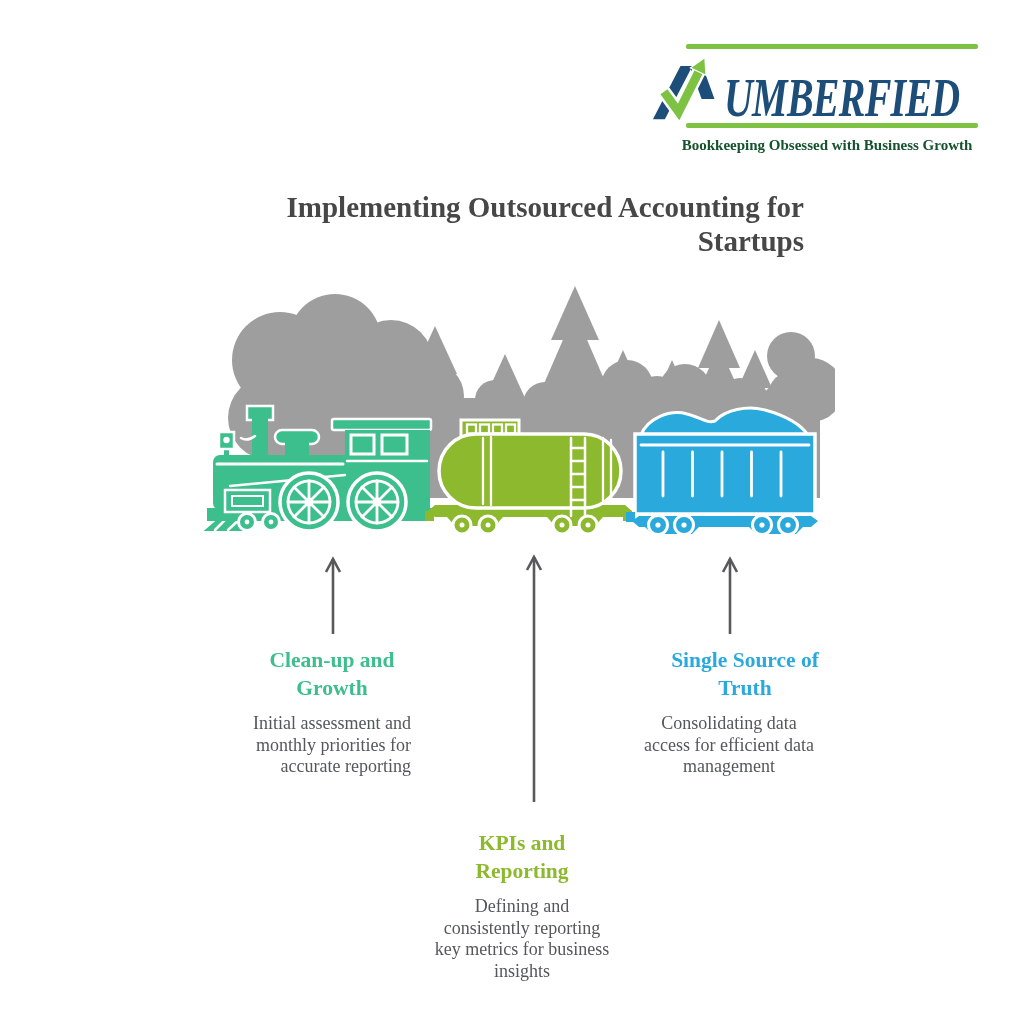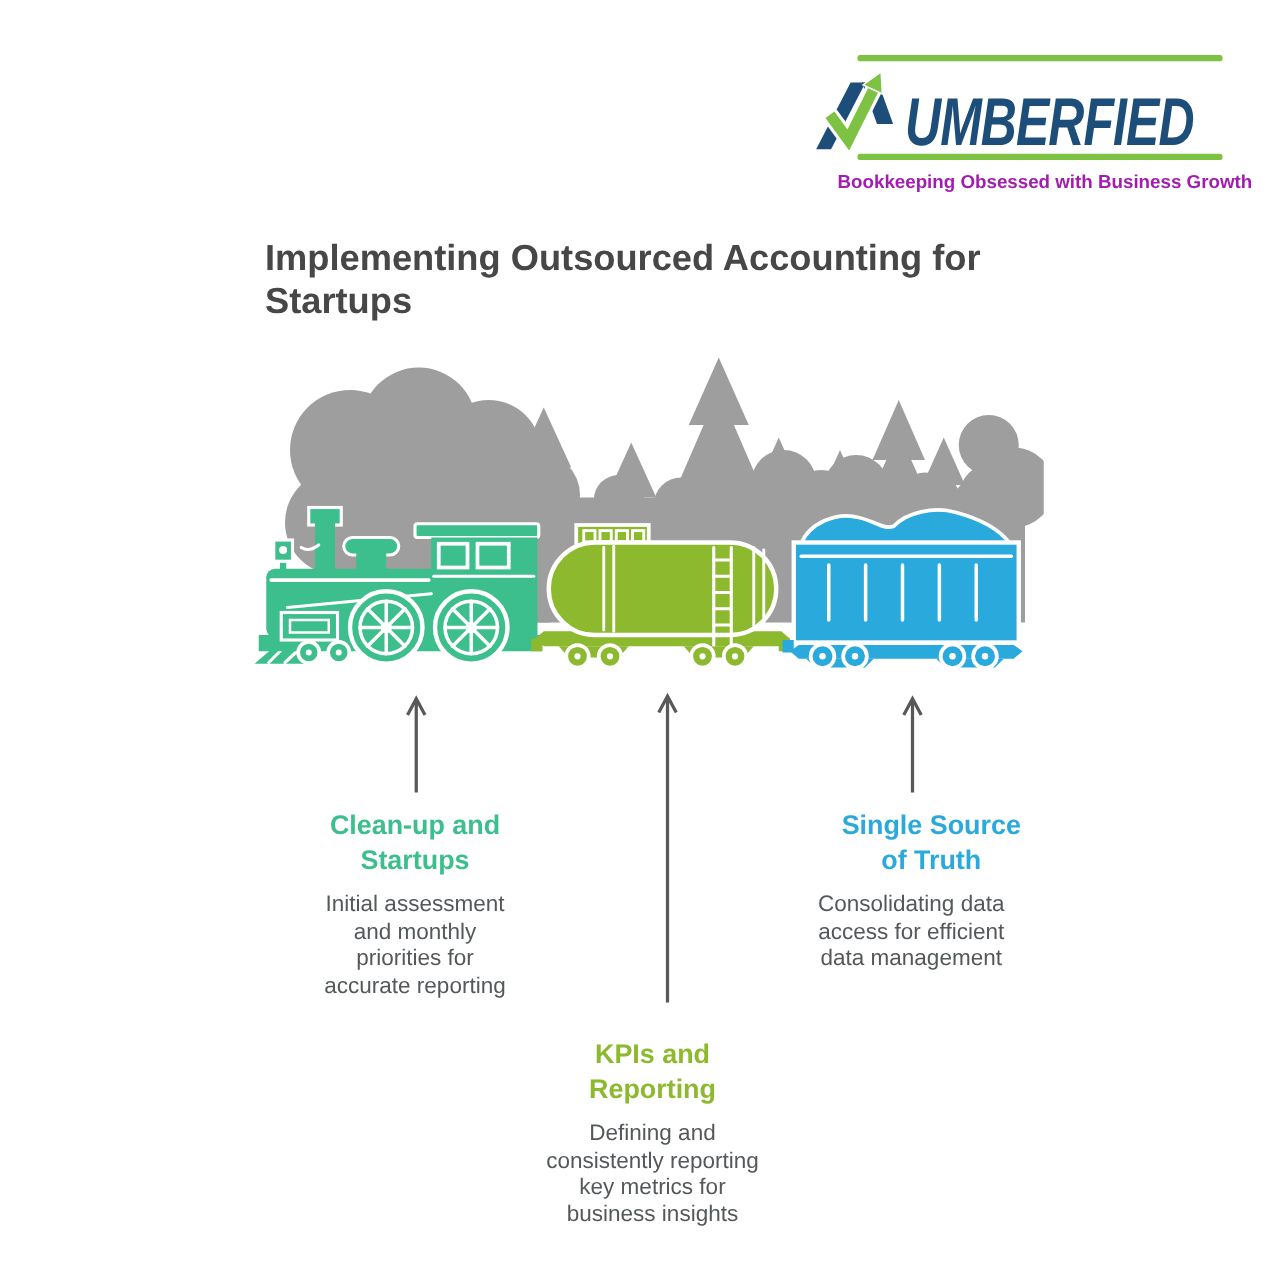--- a/index.html
+++ b/index.html
@@ -3,56 +3,56 @@
 <meta charset="utf-8">
 <style>
   :root{
     --navy:#1d4e79; --logo-green:#7dc242; --emerald:#3cbe8d; --lime:#8db92e;
     --blue:#2aa9dd; --forest-gray:#9e9e9e; --title-gray:#474747;
     --body-gray:#54585a; --arrow-gray:#58595b;
   }
   *{margin:0;padding:0;box-sizing:border-box;}
   html,body{background:#fff;}
   .page{position:relative;width:1024px;height:992px;background:#ffffff;overflow:hidden;
-        font-family:Liberation Sans, sans-serif;}
+        font-family:Liberation Serif, serif;}
 
   
   .logo{position:absolute;left:648px;top:44px;width:336px;}
   .logo .rule{height:5px;background:var(--logo-green);border-radius:2px;margin-left:38px;width:292px;}
   .brand-row{display:flex;align-items:flex-end;height:72px;margin-top:2px;}
   .nglyph{width:76px;height:68px;flex:0 0 auto;}
   .brand{font-style:italic;font-weight:bold;font-size:54px;line-height:50px;
          letter-spacing:-1px;color:var(--navy);transform:scaleX(0.74);
          transform-origin:left bottom;white-space:nowrap;}
   .tagline{margin-top:9px;width:336px;padding-left:22px;text-align:center;
-           font-size:15px;font-weight:bold;color:#a21caf;white-space:nowrap;}
-
-  
-  .title{position:absolute;left:212px;top:190px;width:592px;text-align:left;
+           font-size:15px;font-weight:bold;color:#14532d;white-space:nowrap;}
+
+  
+  .title{position:absolute;left:212px;top:190px;width:592px;text-align:right;
          font-size:29px;font-weight:bold;line-height:34px;color:var(--title-gray);}
 
   
   .train{position:absolute;left:195px;top:268px;}
   .forest{fill:var(--forest-gray);}
   .loco-fill{fill:var(--emerald);}
   .tank-fill{fill:var(--lime);}
   .wagon-fill{fill:var(--blue);}
   .wline{stroke:#fff;fill:none;stroke-linecap:round;}
 
   
   .arrow{position:absolute;}
   .arrow polyline, .arrow line{stroke:var(--arrow-gray);stroke-width:2.6;fill:none;}
 
   
   .step{position:absolute;text-align:center;}
   .step-heading{font-weight:bold;font-size:21.5px;line-height:28px;margin:0 auto;}
   .step-desc{font-size:18px;line-height:21.5px;color:var(--body-gray);margin:11px auto 0;}
   #step1{left:243px;top:646px;width:178px;}
   #step1 .step-heading{color:var(--emerald);max-width:168px;}
-  #step1 .step-desc{max-width:158px;}
+  #step1 .step-desc{max-width:158px;text-align:right;}
   #step2{left:424px;top:829px;width:196px;}
   #step2 .step-heading{color:var(--lime);max-width:130px;}
   #step2 .step-desc{max-width:176px;}
   #step3{left:630px;top:646px;width:198px;}
   #step3 .step-heading{color:var(--blue);max-width:170px;margin-left:32px;}
   #step3 .step-desc{max-width:182px;}
 </style>
 </head>
 <body>
 
@@ -241,21 +241,21 @@
   <svg class="arrow" id="arrow2" width="22" height="250" viewBox="0 0 22 250" style="left:523px;top:554px;">
     <polyline points="4,16 11,3 18,16"></polyline>
       <line x1="11" y1="3" x2="11" y2="248"></line>
   </svg>
   <svg class="arrow" id="arrow3" width="22" height="80" viewBox="0 0 22 80" style="left:719px;top:556px;">
     <polyline points="4,16 11,3 18,16"></polyline>
       <line x1="11" y1="3" x2="11" y2="78"></line>
   </svg>
 
   <div class="step" id="step1">
-    <div class="step-heading">Clean-up and Startups</div>
+    <div class="step-heading">Clean-up and Growth</div>
     <div class="step-desc">Initial assessment and monthly priorities for accurate reporting</div>
   </div>
   <div class="step" id="step2">
     <div class="step-heading">KPIs and Reporting</div>
     <div class="step-desc">Defining and consistently reporting key metrics for business insights</div>
   </div>
   <div class="step" id="step3">
     <div class="step-heading">Single Source of Truth</div>
     <div class="step-desc">Consolidating data access for efficient data management</div>
   </div>

